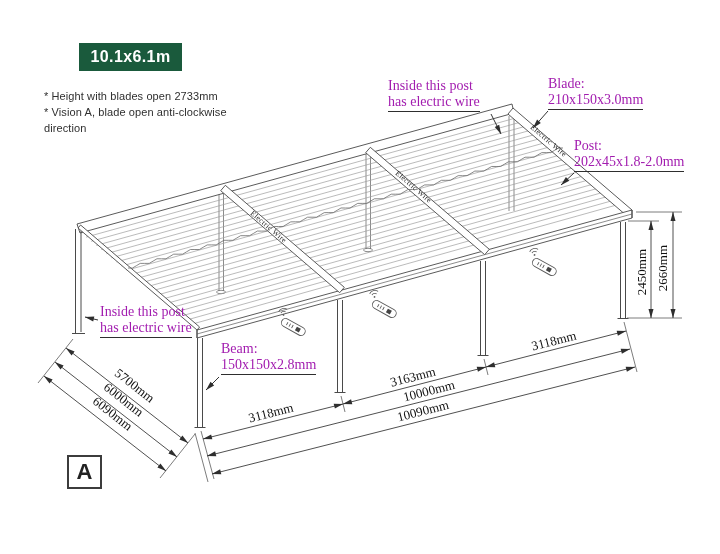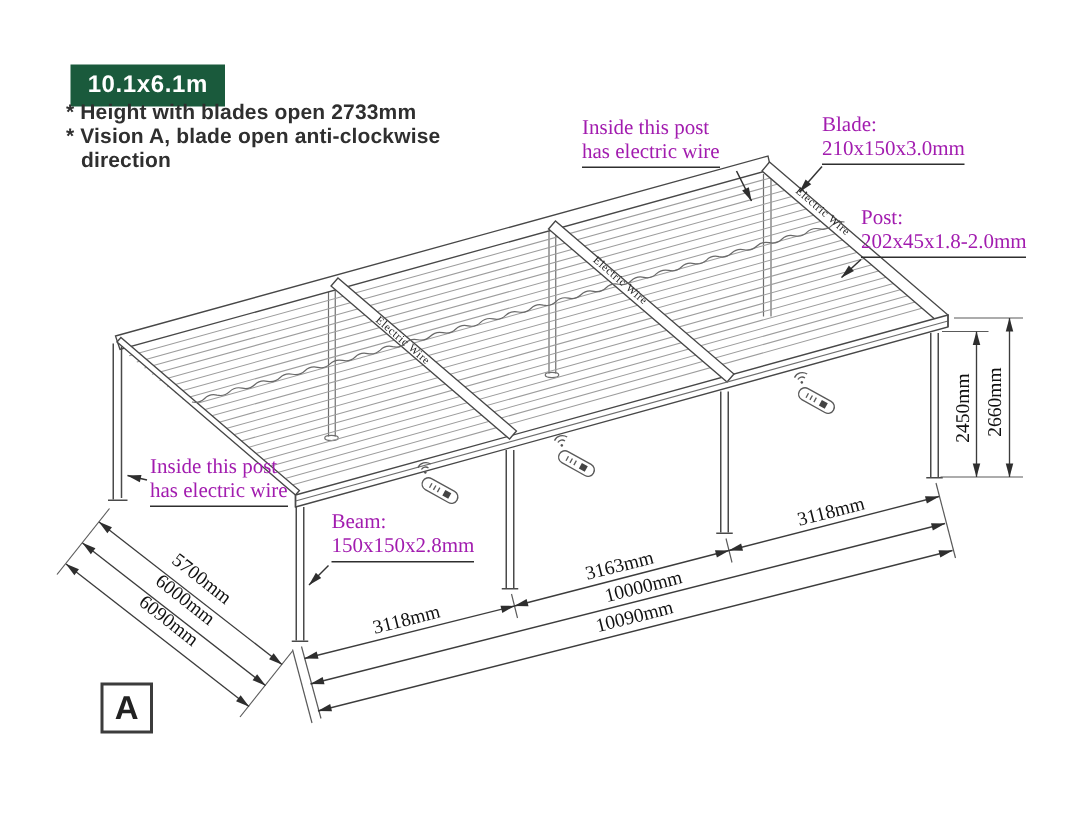--- a/index.html
+++ b/index.html
@@ -3,23 +3,23 @@
 <meta charset="utf-8">
 <style>
   html,body{margin:0;padding:0;background:#fff;}
   #canvas{position:relative;width:720px;height:554px;background:#fff;overflow:hidden;
           font-family:"Liberation Sans",sans-serif;}
   #diagram-svg{position:absolute;left:0;top:0;}
 
   .badge{position:absolute;left:47px;top:43px;width:103px;height:28px;
          display:flex;align-items:center;justify-content:center;
          font-size:16px;font-weight:600;letter-spacing:.4px;}
-  .notes{position:absolute;left:44px;top:66px;font-size:14px;font-weight:700;
+  .notes{position:absolute;left:44px;top:88px;font-size:11px;font-weight:400;
          color:#2f2f2f;line-height:16px;letter-spacing:.1px;}
-  .notes .cont{margin-left:10px;}
+  .notes .cont{}
 
   .callout{position:absolute;font-family:"Liberation Serif",serif;font-size:14px;
            color:#a21caf;line-height:16px;border-bottom:1.1px solid #2e2e2e;
            padding-bottom:1px;white-space:nowrap;}
 
   .viewbox{position:absolute;left:67px;top:455px;width:31px;height:30px;
            border:2px solid #3c3c3c;display:flex;align-items:center;justify-content:center;
            font-size:22px;font-weight:600;color:#222;}
 
   
@@ -182,21 +182,21 @@
 
     <g>
       <line class="leader" x1="491" y1="114" x2="501" y2="134"></line>
       <line class="leader" x1="548" y1="111" x2="533" y2="128"></line>
       <line class="leader" x1="574" y1="173" x2="561" y2="185"></line>
       <line class="leader" x1="98" y1="320" x2="85" y2="317"></line>
       <line class="leader" x1="219" y1="377" x2="206" y2="390"></line>
     </g>
   </svg>
 
-  <div class="badge" style="background: rgb(26, 90, 60); color: rgb(255, 255, 255);">10.1x6.1m</div>
+  <div class="badge" style="background: rgb(26, 90, 60); color: rgb(255, 255, 255); margin-left: 32px;">10.1x6.1m</div>
 
   <div class="notes">
     <div>* Height with blades open 2733mm</div>
     <div>* Vision A, blade open anti-clockwise</div>
     <div class="cont">direction</div>
   </div>
 
   <div class="callout" style="left:388px;top:78px;">
     <div>Inside this post</div>
     <div>has electric wire</div>

